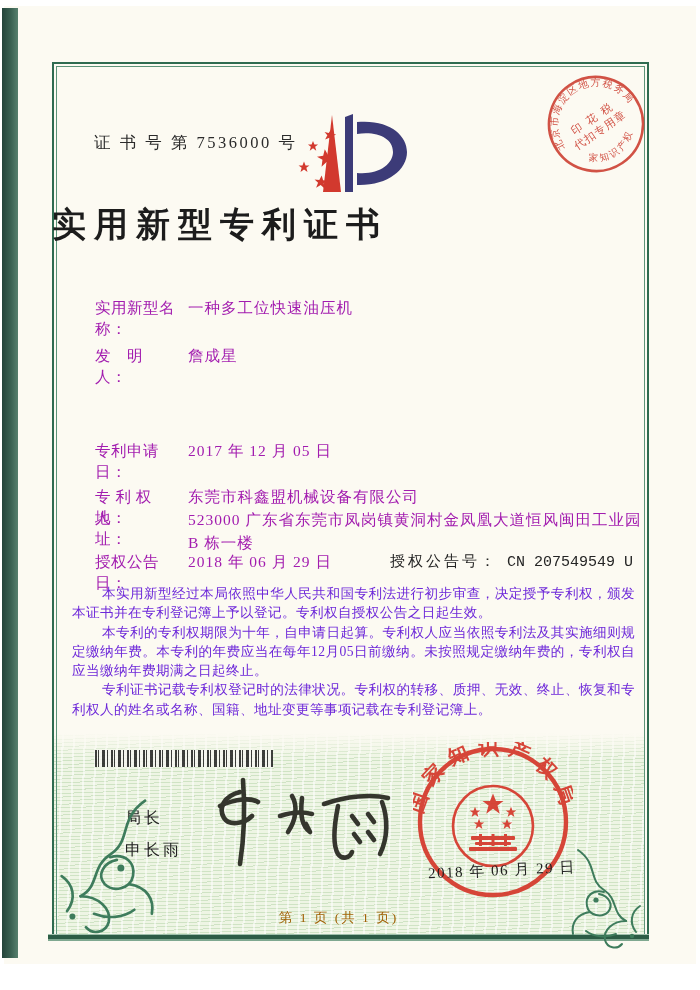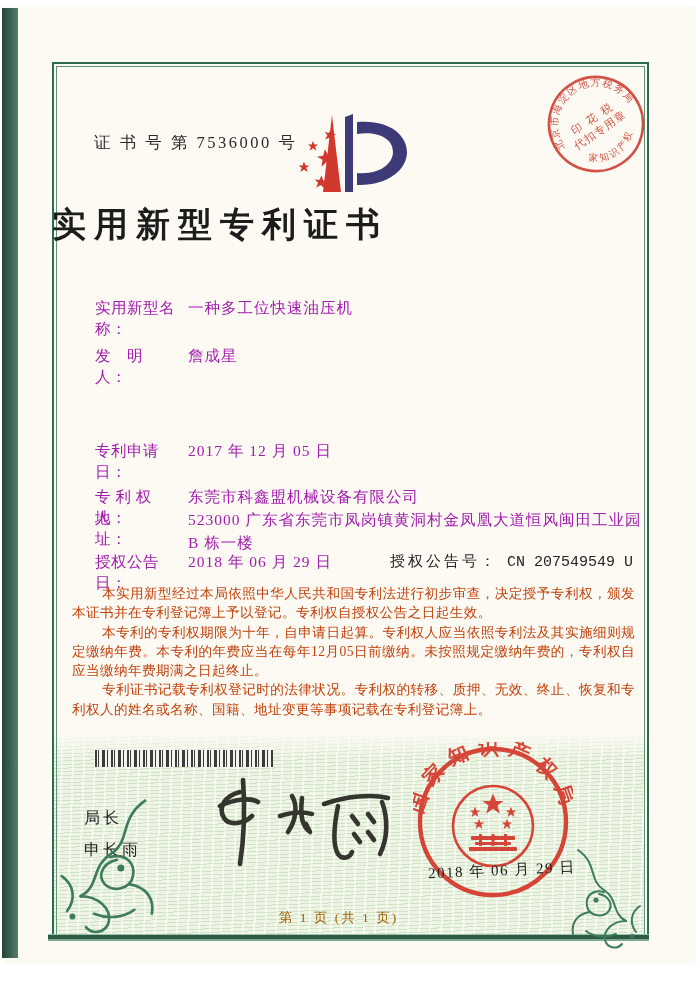--- a/index.html
+++ b/index.html
@@ -24,30 +24,30 @@
   .cert-no{position:absolute;left:94px;top:104px;font-size:16.5px;letter-spacing:2.5px;color:#2b2b2b;margin-top:28px;}
   .title{position:absolute;left:52px;top:202px;width:593px;text-align:left;
          font-size:34px;font-weight:600;letter-spacing:8px;color:#1c1c1c;}
   .row{position:absolute;left:95px;display:flex;font-size:15.5px;color:#a21caf;}
   .row .lab{flex:0 0 93px;letter-spacing:.5px;}
   .row .val{letter-spacing:1px;}
   .row.addr .val{width:462px;line-height:23px;}
   .grant-no{position:absolute;left:390px;top:552px;font-size:15px;color:#242424;font-family:Liberation Mono, monospace;}
   .grant-no .lab{letter-spacing:3px;}
   .paras{position:absolute;left:72px;top:584px;width:563px;font-size:13.6px;
-         line-height:19.3px;color:#c2410c;letter-spacing:.4px;text-align:justify;}
+         line-height:19.3px;color:#6d28d9;letter-spacing:.4px;text-align:justify;}
   .paras p{margin:0;text-indent:2.2em;}
   .barcode{position:absolute;left:95px;top:750px;width:178px;height:17px;opacity:.85;
      background:repeating-linear-gradient(90deg,
         #1d1d1d 0 2px, #f5f5f0 2px 3px,
         #1d1d1d 3px 4px, #f5f5f0 4px 7px,
         #1d1d1d 7px 10px,#f5f5f0 10px 12px,
         #1d1d1d 12px 13px,#f5f5f0 13px 16px);}
   .commissioner{position:absolute;left:84px;top:808px;font-size:16px;color:#222;}
-  .commissioner .line{margin-bottom:11px;letter-spacing:3px;}
+  .commissioner .line{margin-bottom:11px;letter-spacing:3px;padding-left:41px;}
   .sig{position:absolute;left:196px;top:772px;}
   .seal{position:absolute;left:413px;top:742px;opacity:.93;}
   .seal-date{position:absolute;left:428px;top:861px;width:150px;font-size:15px;color:#1f1f1f;
              letter-spacing:1.5px;transform:rotate(-2.5deg);}
   .footer{position:absolute;left:52px;top:909px;width:573px;text-align:center;
           font-size:13.5px;letter-spacing:2px;color:#a16207;}
   .tax-stamp{position:absolute;left:544px;top:72px;transform:rotate(-34deg);opacity:.9;}
   .flourish{position:absolute;}
   .fl-bl{left:48px;top:798px;}
   .fl-br{right:50px;top:848px;transform:scaleX(-1);}

